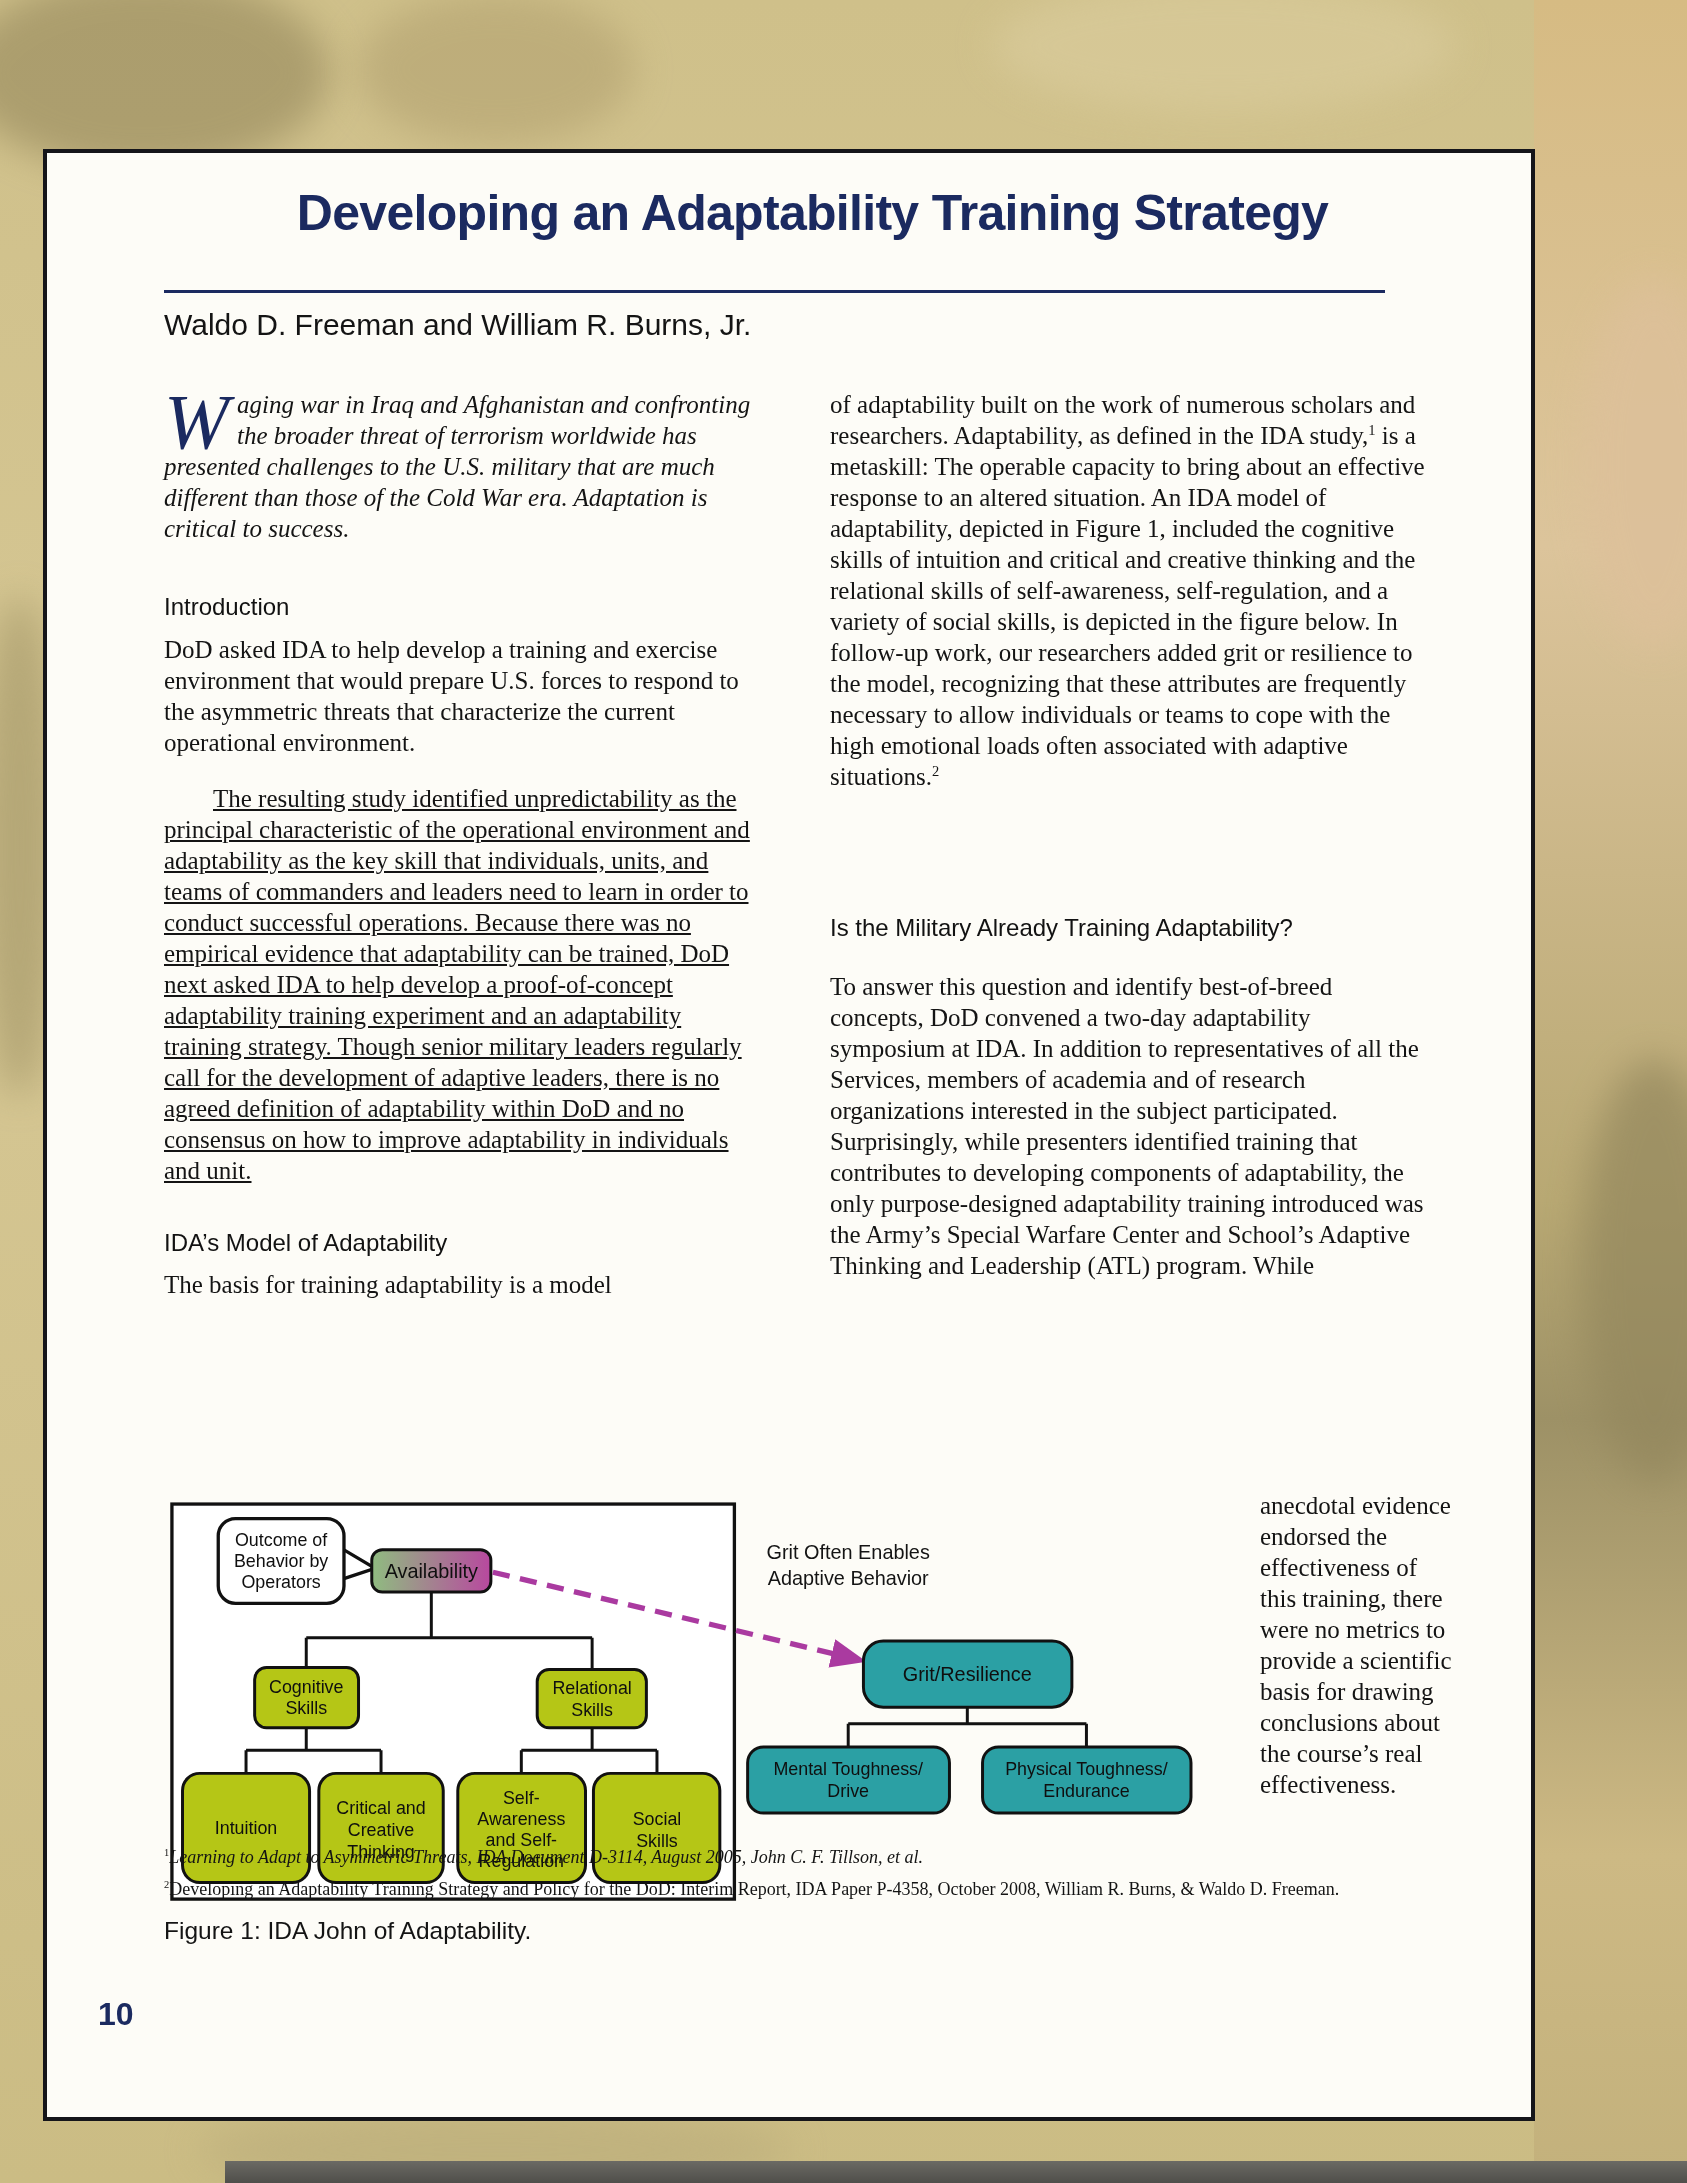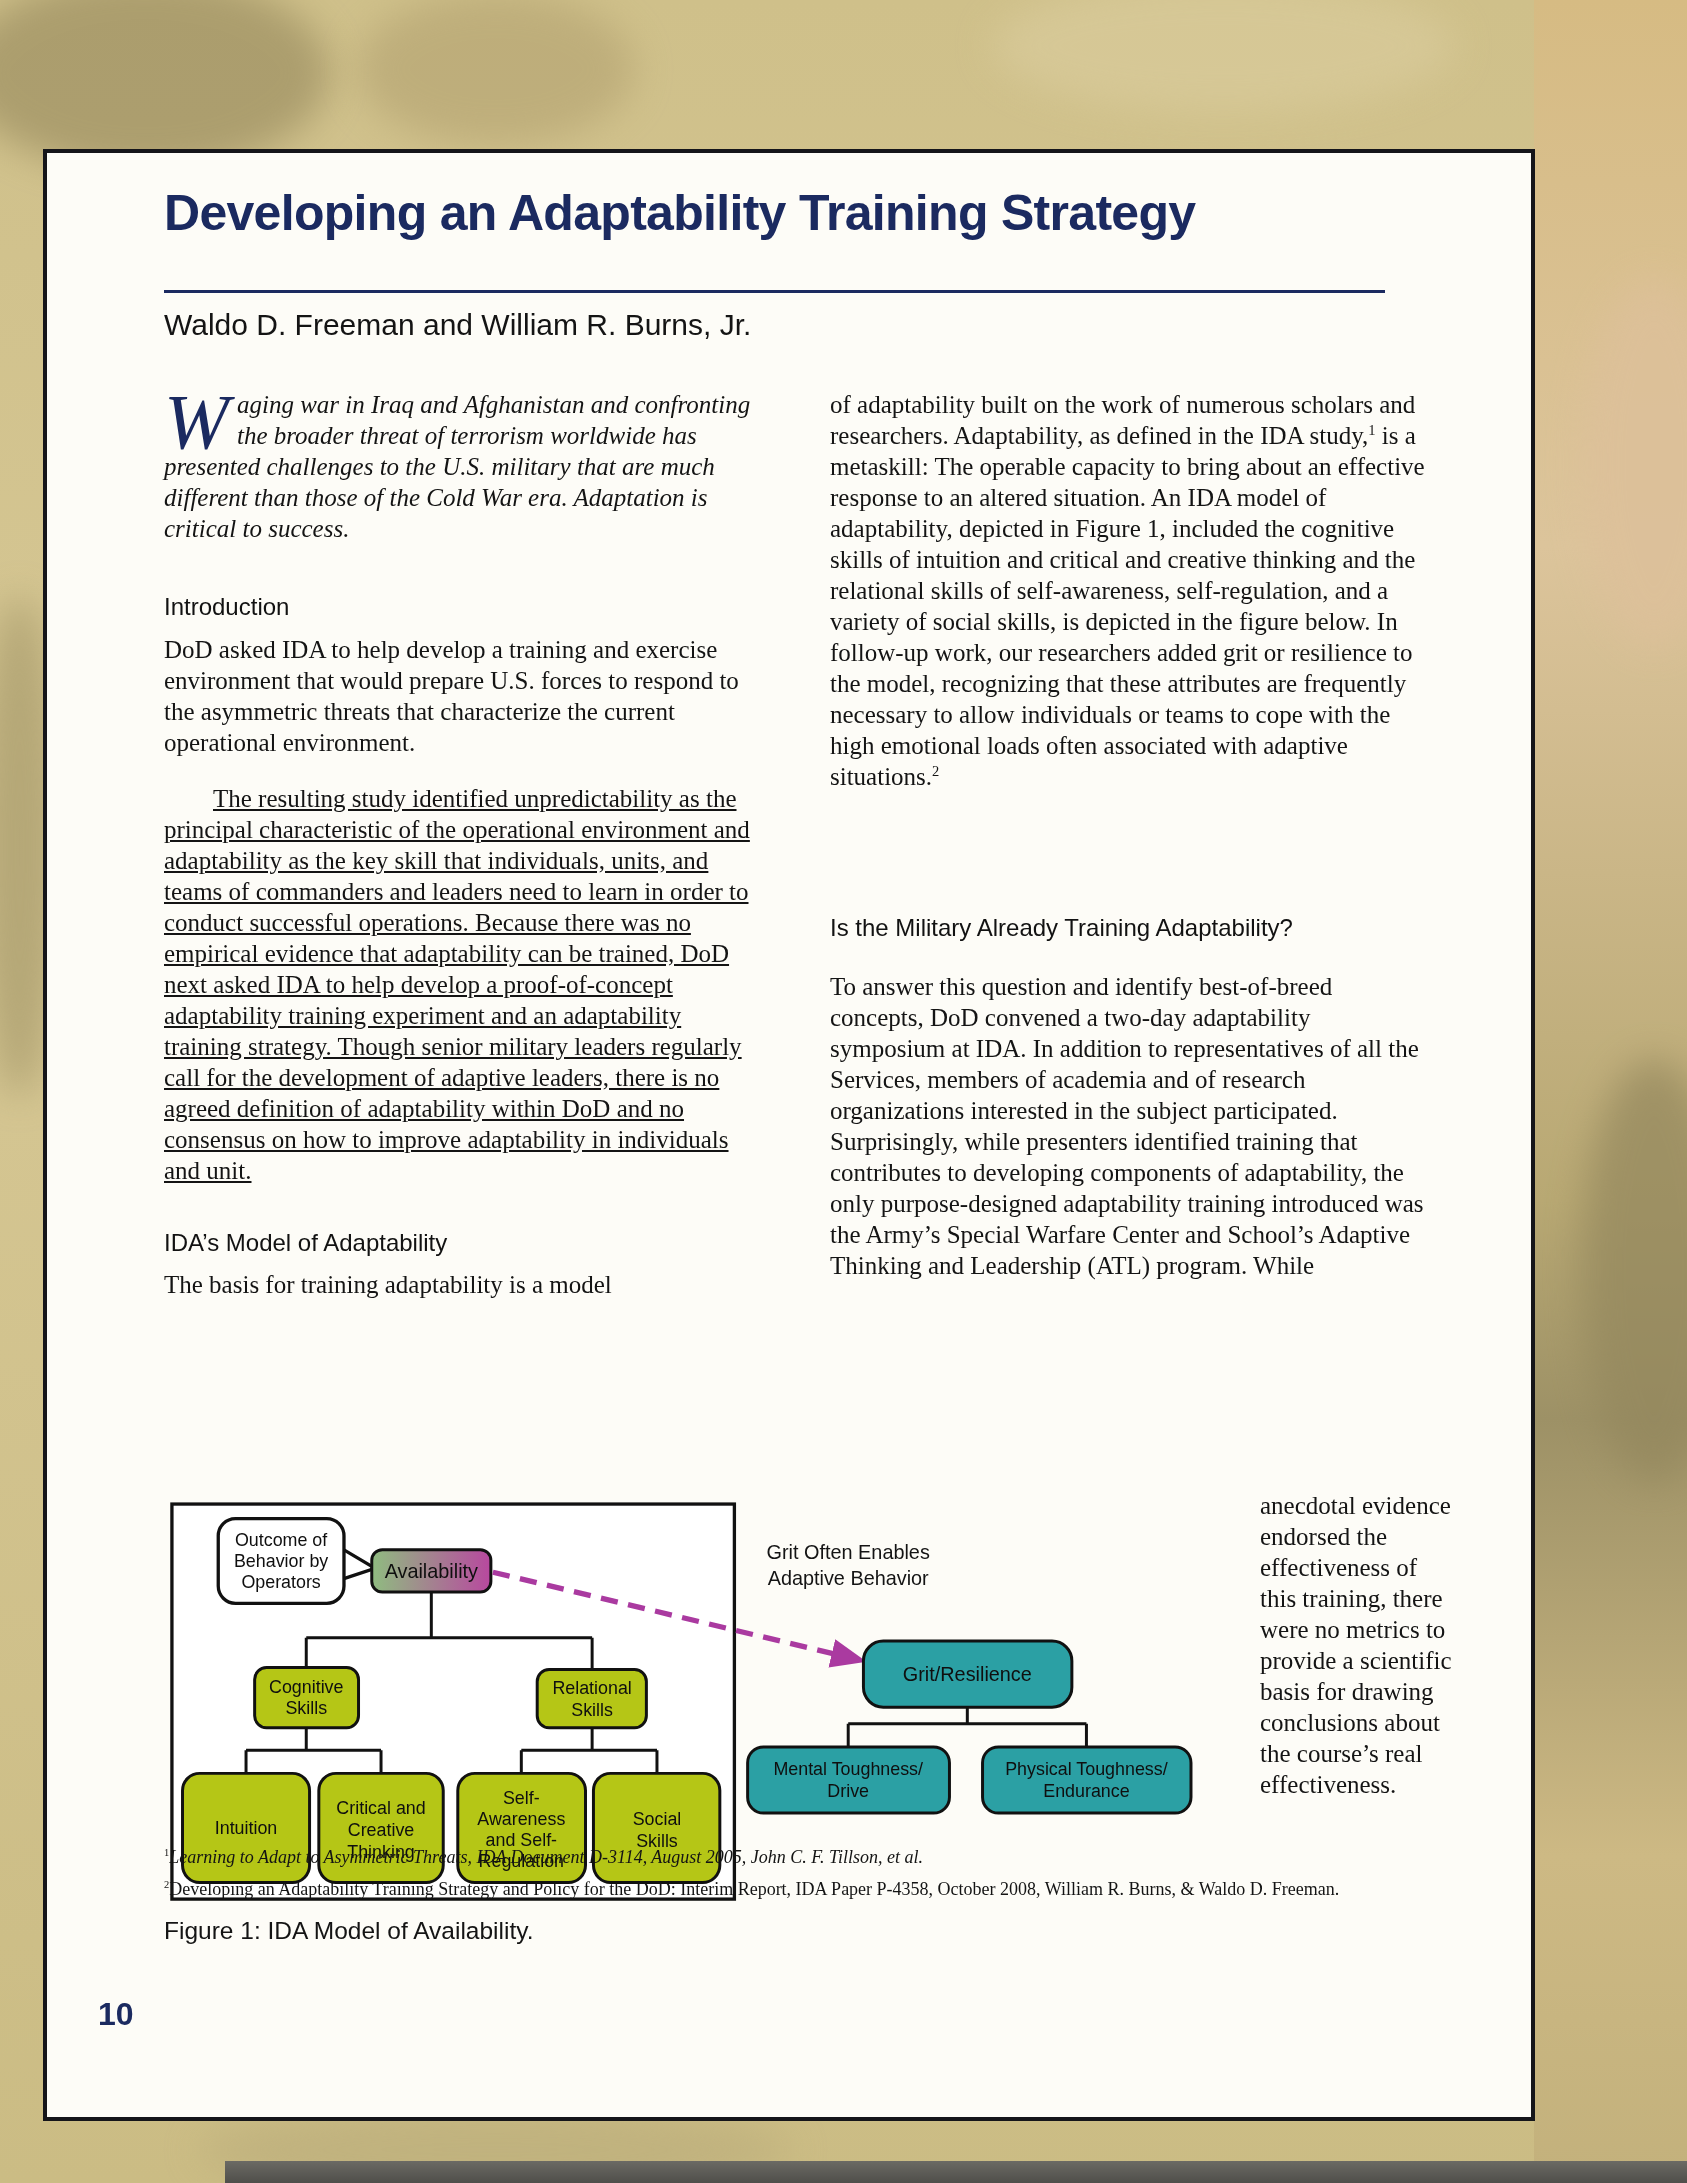--- a/index.html
+++ b/index.html
@@ -16,21 +16,21 @@
     background:linear-gradient(180deg,#6b6a64,#4e4d49);
   }
   .sheet {
     position:absolute; left:43px; top:149px; width:1492px; height:1972px;
     background:#fdfcf7; border:4px solid #15151a; box-sizing:border-box;
   }
   .abs { position:absolute; }
   .title {
     left:164px; top:187px; width:1297px;
     font-family:"Liberation Sans", sans-serif; font-weight:700; font-size:50px; line-height:1.05;
-    letter-spacing:-0.7px; color:#1b2a60;
+    letter-spacing:-0.7px; color:#1b2a60;text-align:center;
   }
   .title-rule { left:164px; top:290px; width:1221px; height:3.3px; background:#1b2a60; }
   .byline {
     left:164px; top:308px; width:1059px;
     font-family:"Liberation Sans", sans-serif; font-size:30px; color:#141414;
   }
   .col { font-size:25px; line-height:31px; }
   .col1 { left:164px; top:389px; width:589px; }
   .col2 { left:830px; top:389px; width:599px; }
   .col p { margin:0; }
@@ -184,21 +184,21 @@
       <text class="node-label" text-anchor="middle" x="1037" y="424">Mental Toughness/</text>
       <text class="node-label" text-anchor="middle" x="1037" y="458">Drive</text>
     </g>
     <g>
       <rect x="1240" y="382" width="315" height="100" rx="24" fill="#2ba0a4" stroke="#111111" stroke-width="4.5"></rect>
       <text class="node-label" text-anchor="middle" x="1397" y="424">Physical Toughness/</text>
       <text class="node-label" text-anchor="middle" x="1397" y="458">Endurance</text>
     </g>
   </svg>
 
-  <div class="abs figure-caption">Figure 1:  IDA Model of Availability.</div>
+  <div class="abs figure-caption">Figure 1:  IDA John of Adaptability.</div>
 
   <div class="abs footnotes">
     <p><sup class="fnref">1</sup><span class="fn-italic">Learning to Adapt to Asymmetric Threats, IDA Document D-3114, August 2005, John C. F. Tillson, et al.</span></p>
     <p><sup class="fnref">2</sup><span>Developing an Adaptability Training Strategy and Policy for the DoD: Interim Report, IDA Paper P-4358, October 2008, William R. Burns, &amp; Waldo D. Freeman.</span></p>
   </div>
 
   <div class="abs page-number">10</div>
 
 </div>
 

